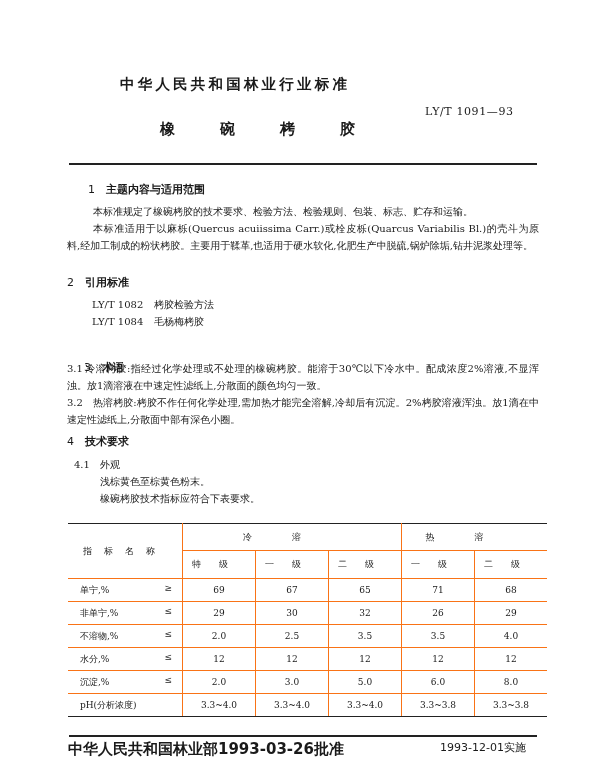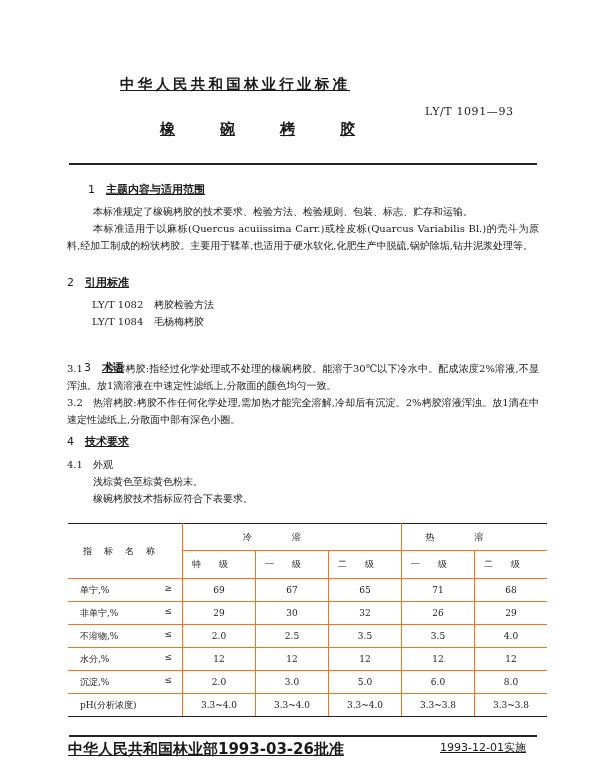--- a/index.html
+++ b/index.html
@@ -2,21 +2,21 @@
 <html><head>
   <meta charset="utf-8">
   <style>
     html, body { margin: 0; padding: 0; background: #ffffff; }
     body {
       width: 600px; height: 771px; position: relative; overflow: hidden;
       font-family: "DejaVu Serif", "Liberation Serif", serif;
       color: #1a1a1a;
     }
     .abs { position: absolute; }
-    .sans { font-family: "DejaVu Sans", "Liberation Sans", sans-serif; text-decoration: underline; }
+    .sans { font-family: "DejaVu Sans", "Liberation Sans", sans-serif; }
     .serif { font-family: "DejaVu Serif", "Liberation Serif", serif; }
 
     #agency { left: 120px; top: 75px; font-size: 14.5px; font-weight: bold; letter-spacing: 3.2px; }
     #std-code { left: 425px; top: 105px; font-size: 11px; letter-spacing: 0.6px; }
     #doc-title { left: 160px; top: 120px; font-size: 15px; font-weight: bold; display: flex; }
     #doc-title span { display: inline-block; width: 60px; }
     .rule { position: absolute; height: 2px; background: #222; }
     #top-rule { left: 69px; top: 163px; width: 468px; }
     #bottom-rule { left: 69px; top: 735px; width: 468px; }
 
@@ -71,28 +71,28 @@
 </div>
 <div class="abs p" style="left:92px; top:296px;">
   <div><span style="display:inline-block;width:62px;">LY/T 1082</span><span>栲胶检验方法</span></div>
   <div><span style="display:inline-block;width:62px;">LY/T 1084</span><span>毛杨梅栲胶</span></div>
 </div>
 
 <div class="abs h sans" style="left:84px; top:337px;margin-top:23px;">
   <span class="num">3</span><span>术语</span>
 </div>
 <div class="abs p p-wrap" style="left:67px; top:360px;">
-  <div><span style="margin-right:22px;">3.1</span><span>冷溶栲胶:指经过化学处理或不处理的橡碗栲胶。能溶于30℃以下冷水中。配成浓度2%溶液,不显浑浊。放1滴溶液在中速定性滤纸上,分散面的颜色均匀一致。</span></div>
+  <div><span style="margin-right:2px;">3.1</span><span>冷溶栲胶:指经过化学处理或不处理的橡碗栲胶。能溶于30℃以下冷水中。配成浓度2%溶液,不显浑浊。放1滴溶液在中速定性滤纸上,分散面的颜色均匀一致。</span></div>
   <div><span style="margin-right:10px;">3.2</span><span>热溶栲胶:栲胶不作任何化学处理,需加热才能完全溶解,冷却后有沉淀。2%栲胶溶液浑浊。放1滴在中速定性滤纸上,分散面中部有深色小圈。</span></div>
 </div>
 
 <div class="abs h sans" style="left:67px; top:434px;">
   <span class="num">4</span><span>技术要求</span>
 </div>
-<div class="abs p" style="left:67px; top:456px;">
+<div class="abs p" style="left:74px; top:456px;">
   <div><span style="display:inline-block;width:26px;">4.1</span><span>外观</span></div>
   <div style="padding-left:26px;">浅棕黄色至棕黄色粉末。</div>
   <div style="padding-left:26px;">橡碗栲胶技术指标应符合下表要求。</div>
 </div>
 
 <table id="table" class="serif">
   <tbody>
       <tr style="height:27px;">
     <th rowspan="2" style="width:102px;"><span class="spaced">指标名称</span></th>
     <th colspan="3"><span class="wide">冷溶</span></th>

